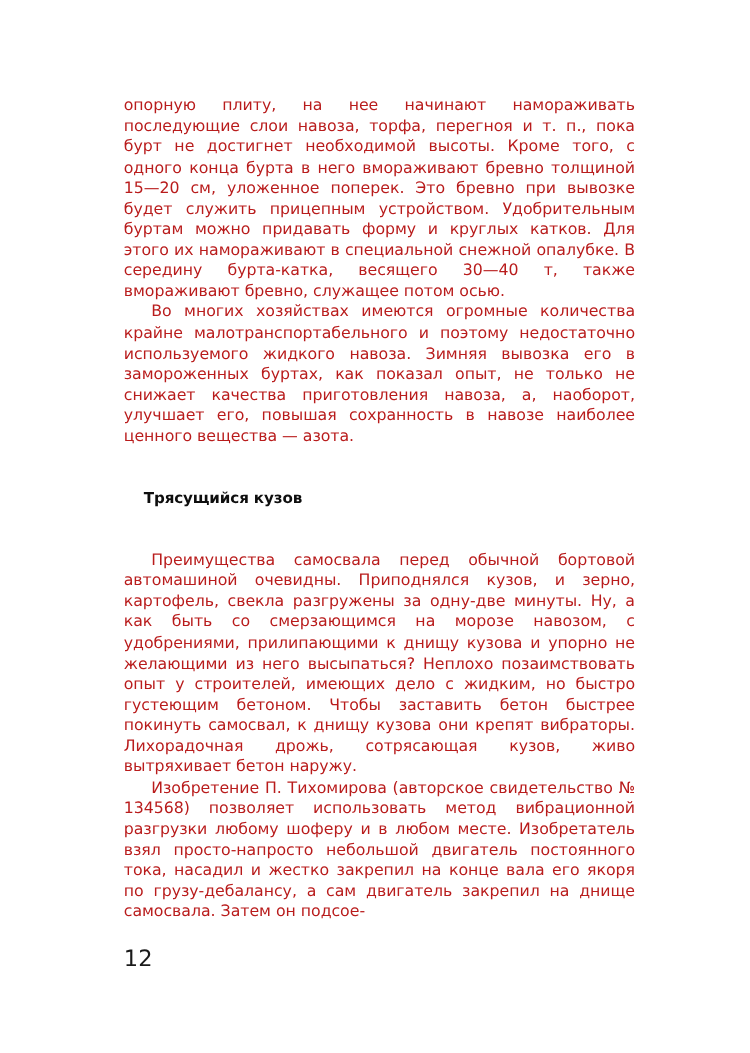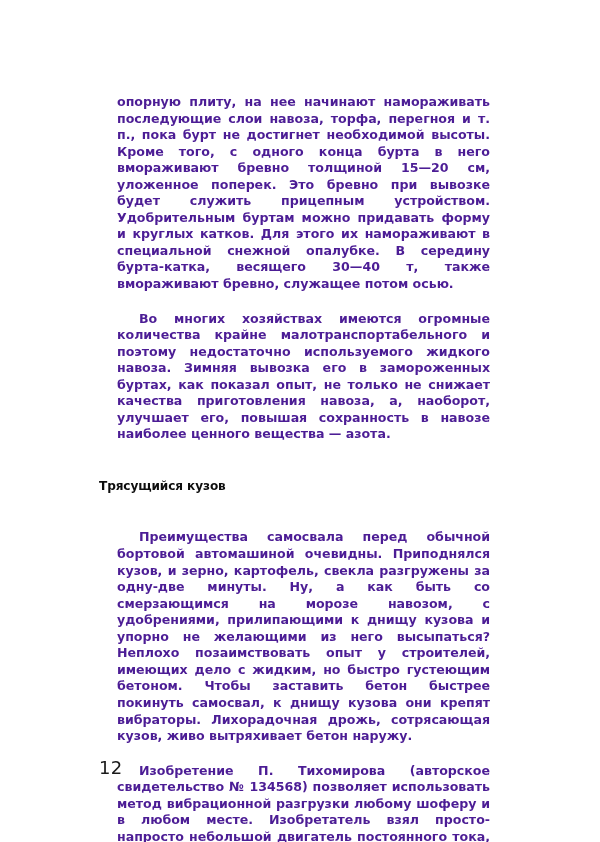--- a/index.html
+++ b/index.html
@@ -17,37 +17,36 @@
     font-family: "DejaVu Sans", "Liberation Sans", sans-serif;
     -webkit-font-smoothing: none;
   }
   .text-column {
     position: absolute;
     left: 99px;
     top: 76px;
     width: 409px;
   }
   .para {
-    margin: 18px;
+    margin: 0;
     font-size: 12.6px;
     line-height: 16.55px;
-    color: #4c1d95;
+    color: #b91c1c;
     text-align: justify;
     text-justify: inter-word;
     letter-spacing: -0.02px;
     word-spacing: 0px;
     text-indent: 22px;
     hyphens: none;
-    font-weight: bold;
   }
   .para.no-indent {
     text-indent: 0;
   }
   .section-heading {
-    margin: 0;
+    margin: 16px;
     font-size: 12.1px;
     line-height: 16.55px;
     font-weight: bold;
     color: #0e0e0e;
     letter-spacing: -0.1px;
     text-align: left;
   }
   .gap-before-heading { height: 17px; }
   .gap-after-heading  { height: 17px; }
 

